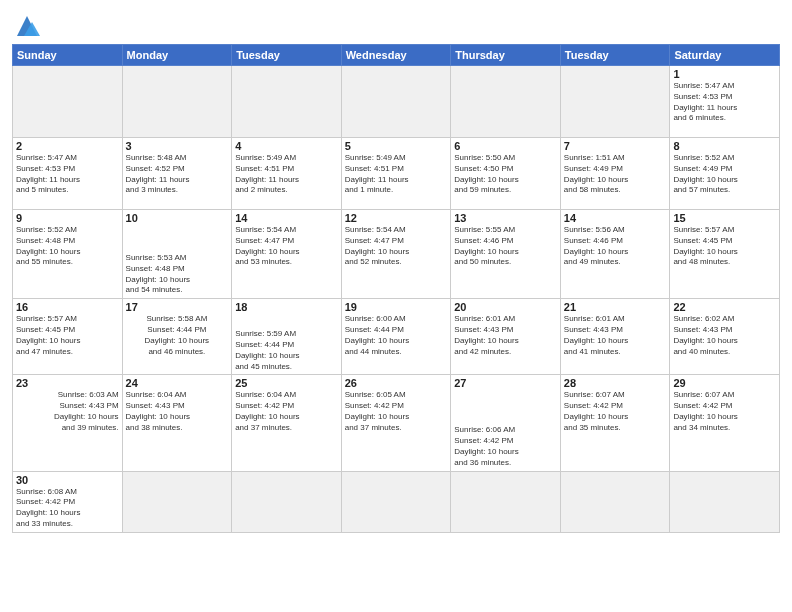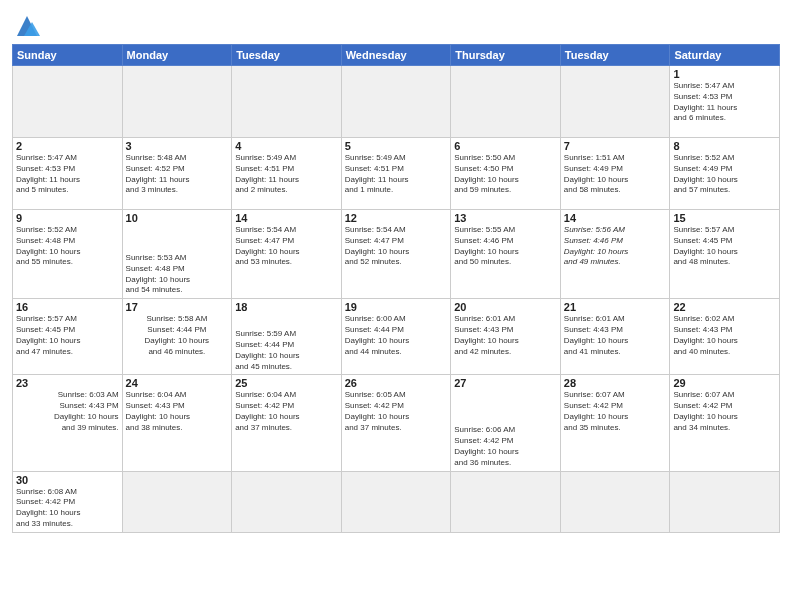--- a/index.html
+++ b/index.html
@@ -224,21 +224,21 @@
           </td>
           <td>
             <span class="day-number">13</span>
             <div class="day-info" style="white-space: pre-line;">Sunrise: 5:55 AM
 Sunset: 4:46 PM
 Daylight: 10 hours
 and 50 minutes.</div>
           </td>
           <td>
             <span class="day-number">14</span>
-            <div class="day-info" style="white-space: pre-line; font-style: italic;">Sunrise: 5:56 AM
+            <div class="day-info" style="white-space: pre-line;">Sunrise: 5:56 AM
 Sunset: 4:46 PM
 Daylight: 10 hours
 and 49 minutes.</div>
           </td>
           <td>
             <span class="day-number">15</span>
             <div class="day-info" style="white-space: pre-line;">Sunrise: 5:57 AM
 Sunset: 4:45 PM
 Daylight: 10 hours
 and 48 minutes.</div>

